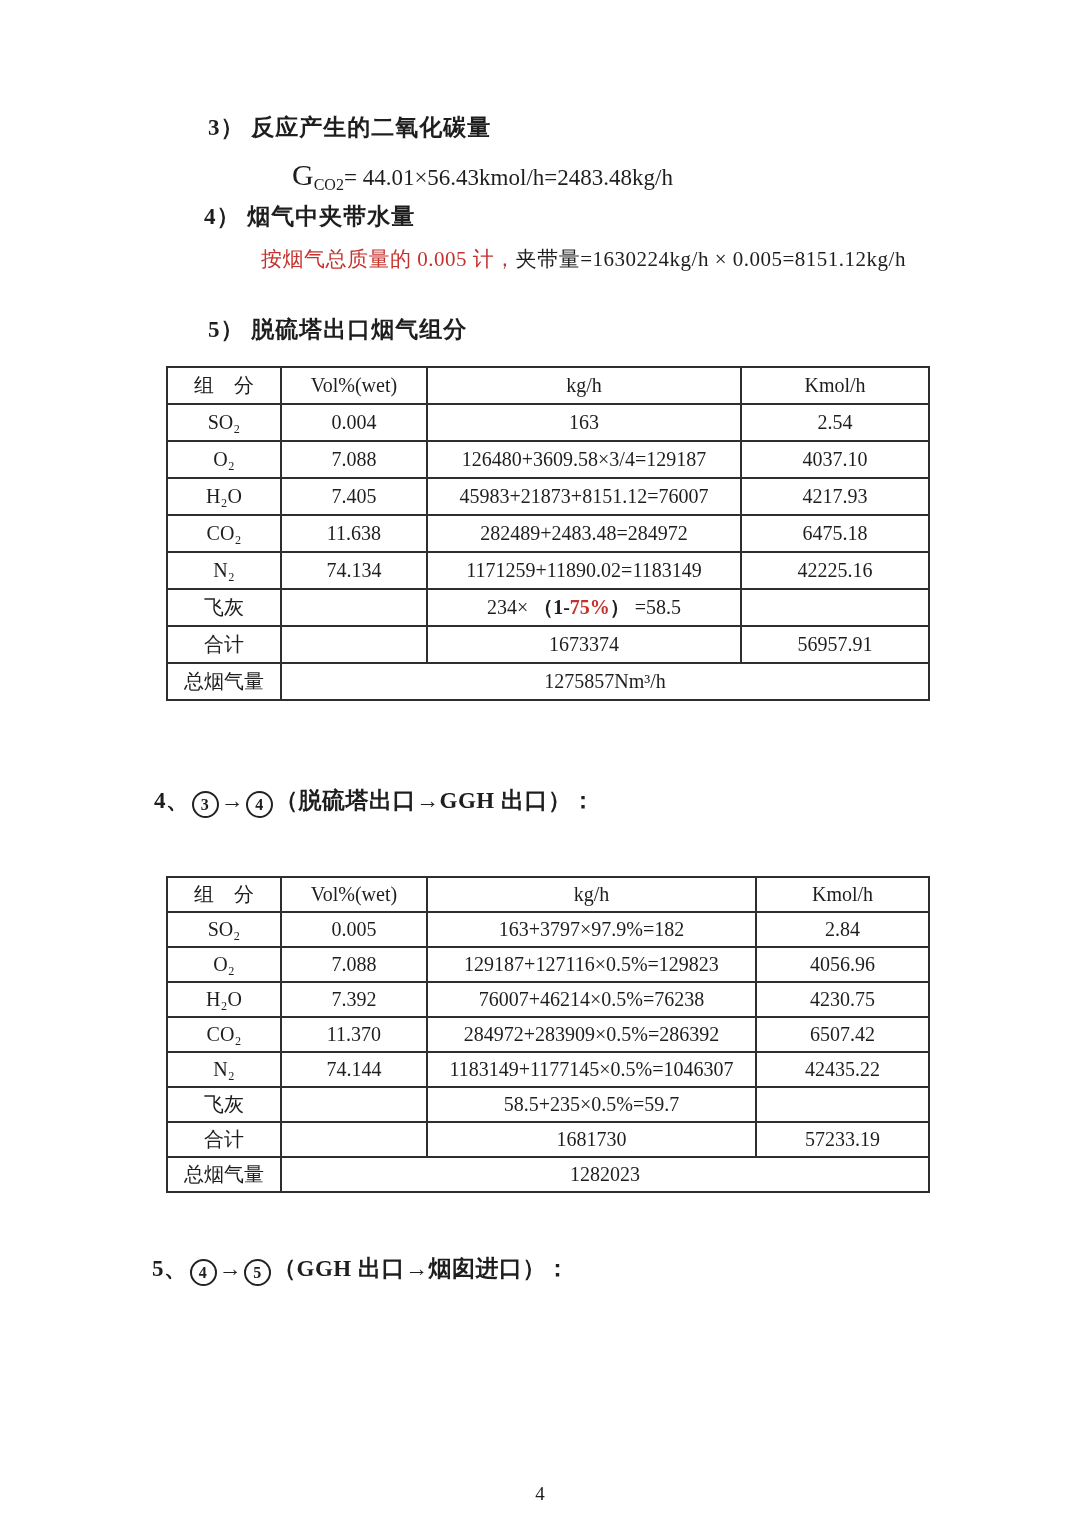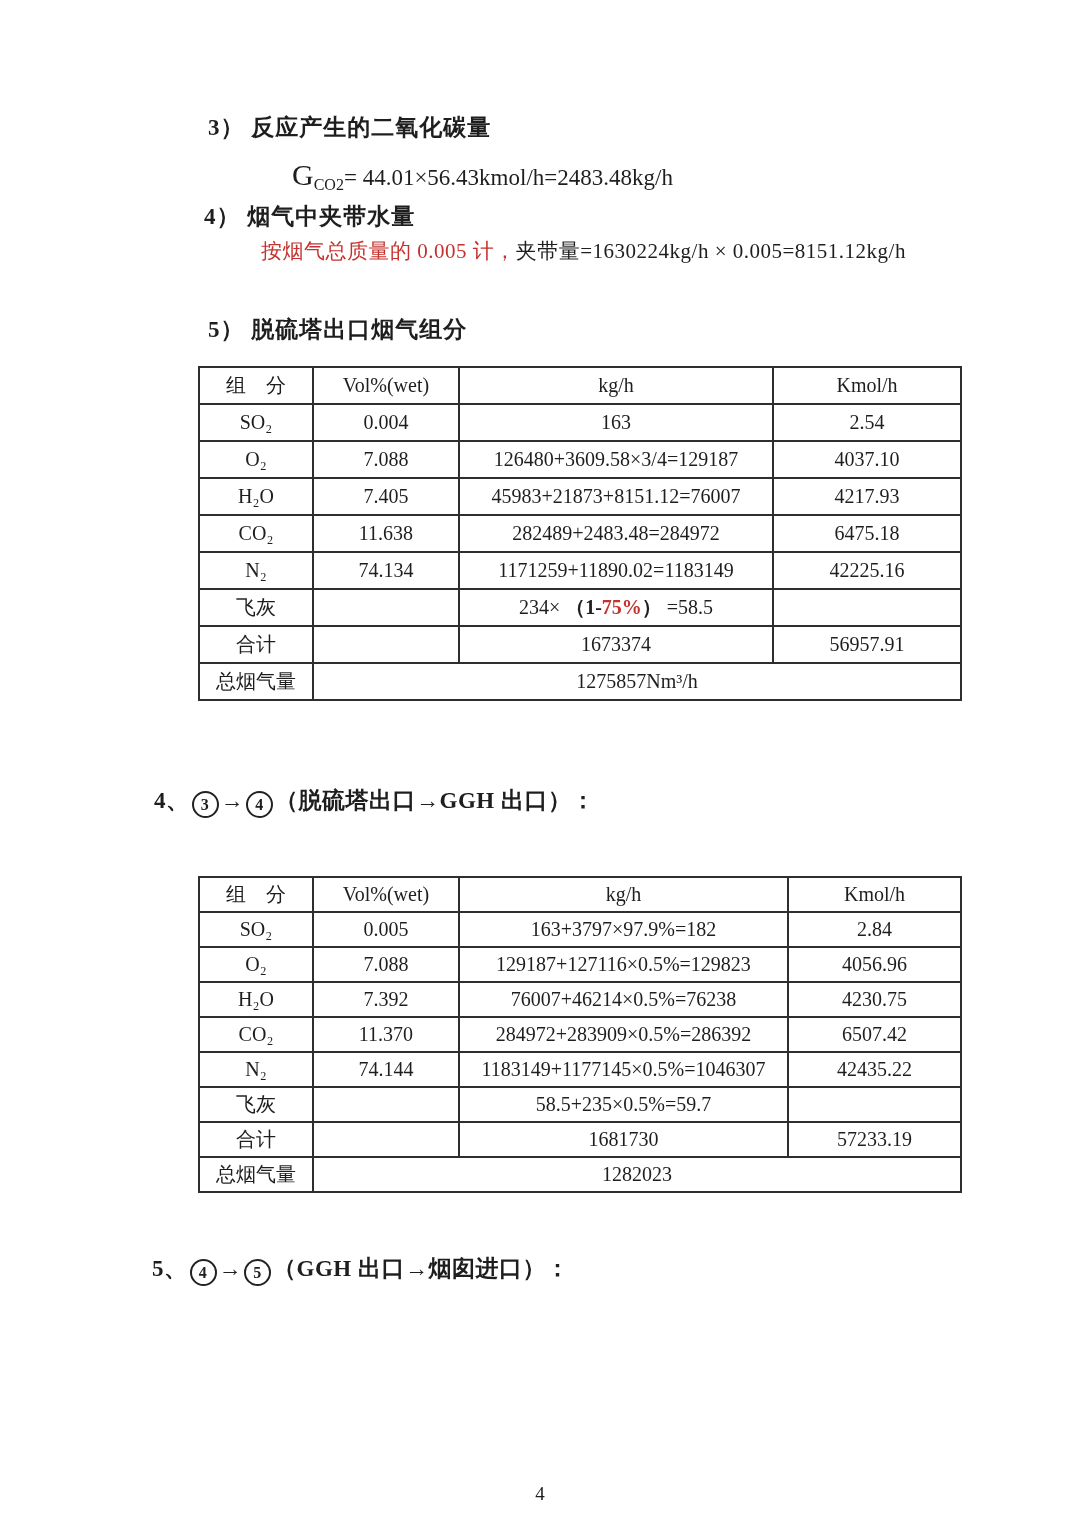--- a/index.html
+++ b/index.html
@@ -25,21 +25,20 @@
   .circ{
     display:inline-block;width:23px;height:23px;line-height:23px;
     border:2px solid #222;border-radius:50%;text-align:center;
     font-size:16px;font-weight:bold;vertical-align:-2px;margin:0 2px;
   }
   .arrow{font-weight:bold;}
 
   table.dtable{
     position:absolute;border-collapse:collapse;table-layout:fixed;
     font-size:20px;
-    margin-left:32px;
   }
   table.dtable td{
     border:2px solid #2e2e2e;text-align:center;vertical-align:middle;
     padding:0 2px;overflow:hidden;white-space:nowrap;
   }
   table.t1 td{height:35px;}
   table.t2 td{height:33px;}
 
   .page-num{width:1080px;text-align:center;font-size:19px;}
 </style>
@@ -49,21 +48,21 @@
 <div class="page">
 
   <div class="abs h-item" style="left:208px;top:112px;">3） 反应产生的二氧化碳量</div>
 
   <div class="abs formula" style="left:292px;top:158px;">
     <span class="gsym">G</span><span class="gsub">CO2</span><span>= 44.01×56.43kmol/h=2483.48kg/h</span>
   </div>
 
   <div class="abs h-item" style="left:204px;top:201px;">4） 烟气中夹带水量</div>
 
-  <div class="abs body-text" style="left:261px;top:237px;font-family:Liberation Serif, serif;">
+  <div class="abs body-text" style="left:261px;top:245px;font-family:Liberation Serif, serif;">
     <span class="red">按烟气总质量的 0.005 计，</span><span>夹带量=1630224kg/h × 0.005=8151.12kg/h</span>
   </div>
 
   <div class="abs h-item" style="left:208px;top:286px;margin-top:28px;">5） 脱硫塔出口烟气组分</div>
 
   <table class="dtable t1" style="left:166px;top:366px;width:762px;">
     <colgroup>
         <col style="width:114px">
         <col style="width:146px">
         <col style="width:314px">

